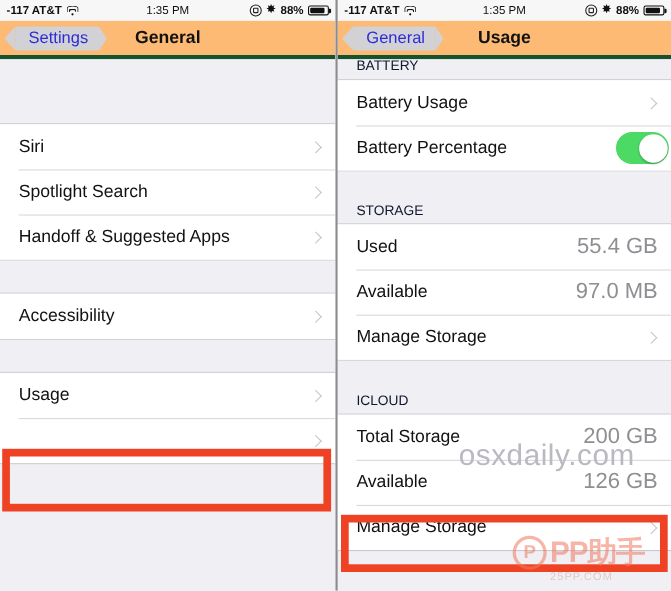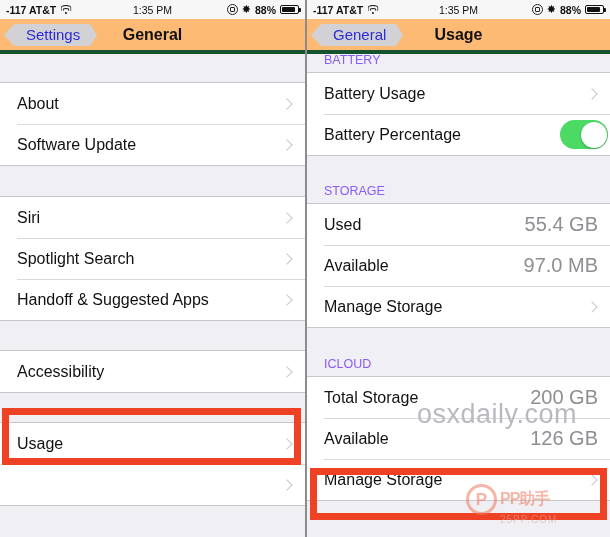--- a/index.html
+++ b/index.html
@@ -107,21 +107,21 @@
     font-size:16px;font-weight:bold;color:#111;
     pointer-events:none;
   }
 
   
   .content{position:relative;background:#efeff4;height:487px;}
   .spacer{background:#efeff4;}
   .sec-header{
     background:#efeff4;
     font-size:12.5px;
-    color:#8b5cf6;
+    color:#0f172a;
     padding:0 0 5px 17px;
     display:flex;align-items:flex-end;
     box-sizing:border-box;
   }
   .group{background:#fff;border-top:1px solid #c8c7cc;border-bottom:1px solid #c8c7cc;}
   .row{
     height:41px;
     background:#fff;
     display:flex;align-items:center;
     padding-left:17px;padding-right:12px;
@@ -182,21 +182,21 @@
     opacity:.55;
   }
   .wm-pp-top{display:flex;align-items:center;gap:3px;}
   .wm-pp-circle{
     width:31px;height:31px;border-radius:50%;
     border:3px solid #f07a5e;
     display:flex;align-items:center;justify-content:center;
     font-size:17px;color:#f07a5e;font-weight:bold;
     box-sizing:border-box;
   }
-  .wm-pp-text{font-size:16px;color:#f07a5e;font-weight:bold;letter-spacing:-1px;}
+  .wm-pp-text{font-size:27px;color:#f07a5e;font-weight:bold;letter-spacing:-1px;}
   .wm-pp-sub{font-size:10px;color:#d8a89c;letter-spacing:1px;margin-left:34px;margin-top:-1px;}
 </style>
 </head>
 <body>
 
 <div class="screens">
 
   <div class="phone left">
 
     <div class="statusbar">
@@ -222,34 +222,20 @@
     <div class="navbar">
       <div class="back-btn">
         <span>Settings</span>
       </div>
       <div class="nav-title">General</div>
     </div>
 
     <div class="content">
       <div class="spacer" style="height:28px"></div>
 
-      <div class="group">
-        <div class="row">
-          <span class="row-label">About</span>
-          <span class="row-right">
-              <span class="chev"></span>
-            </span>
-        </div>
-        <div class="row">
-          <span class="row-label">Software Update</span>
-          <span class="row-right">
-              <span class="chev"></span>
-            </span>
-        </div>
-      </div>
 
       <div class="spacer" style="height:30px"></div>
 
       <div class="group">
         <div class="row">
           <span class="row-label">Siri</span>
           <span class="row-right">
               <span class="chev"></span>
             </span>
         </div>

